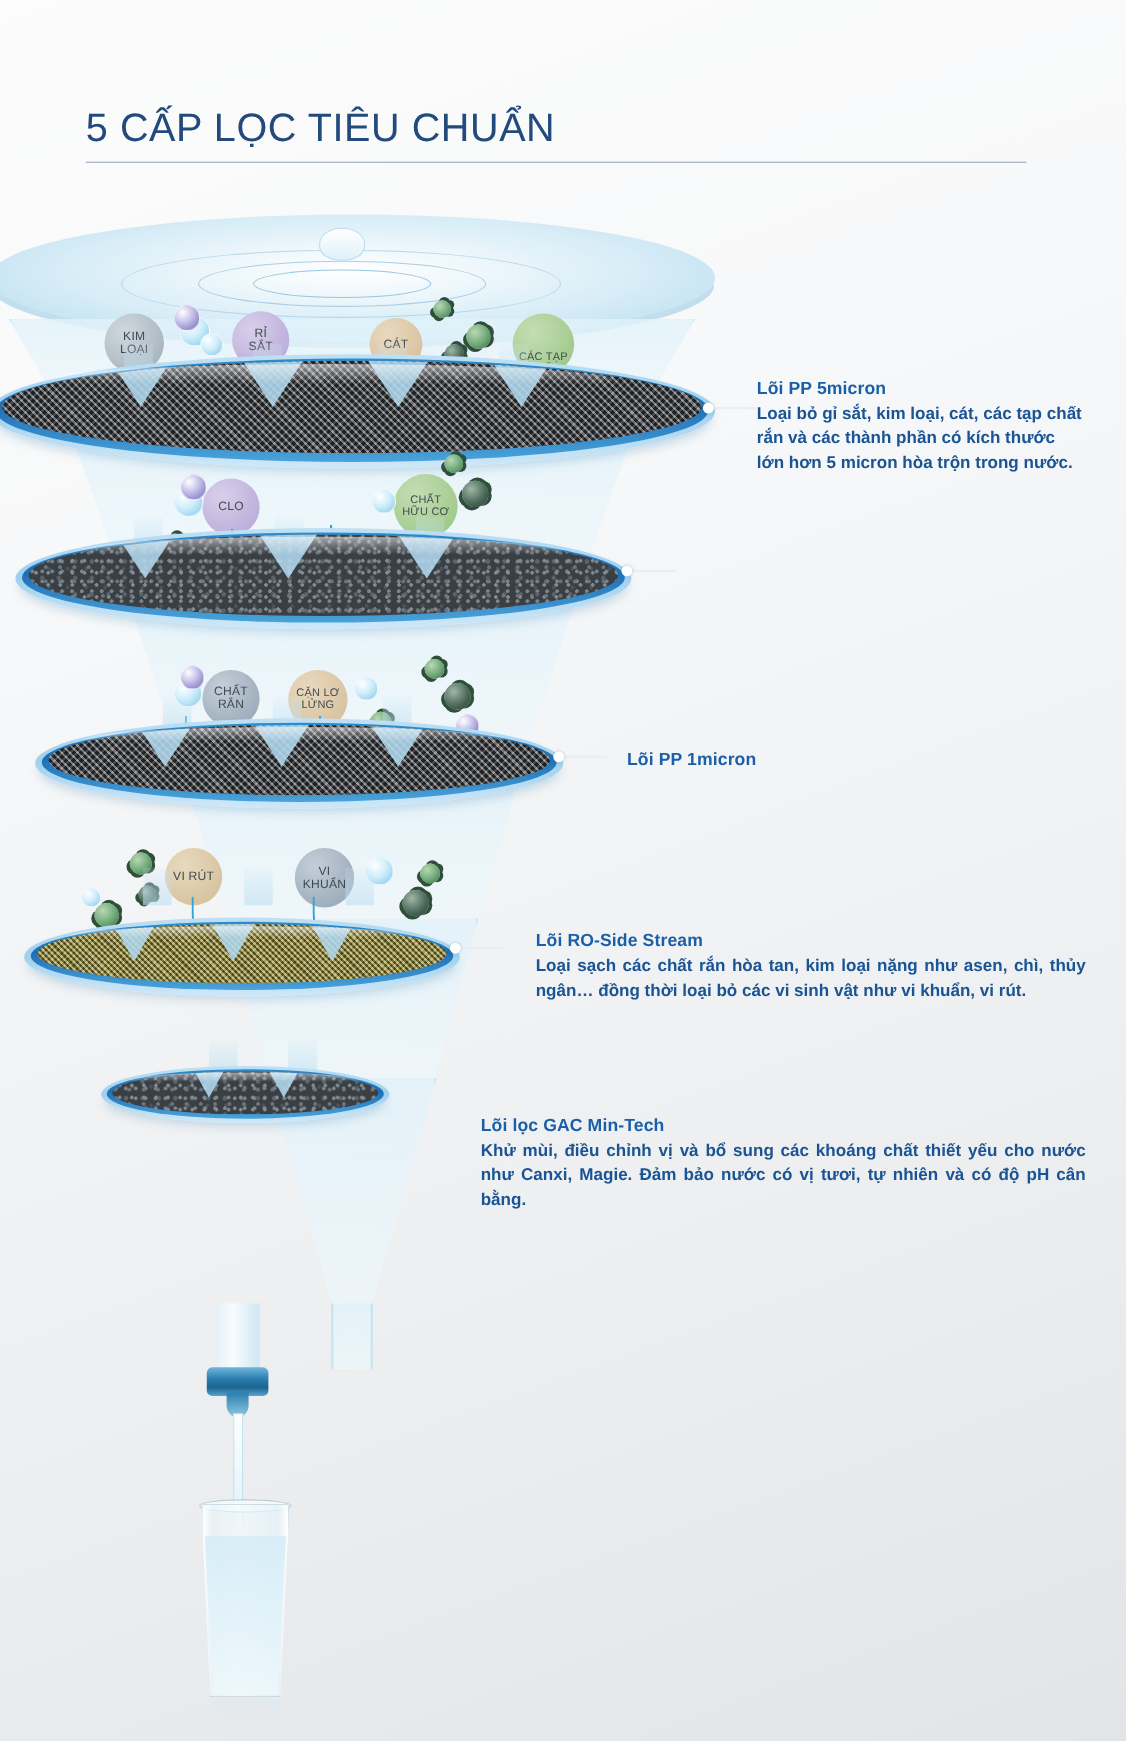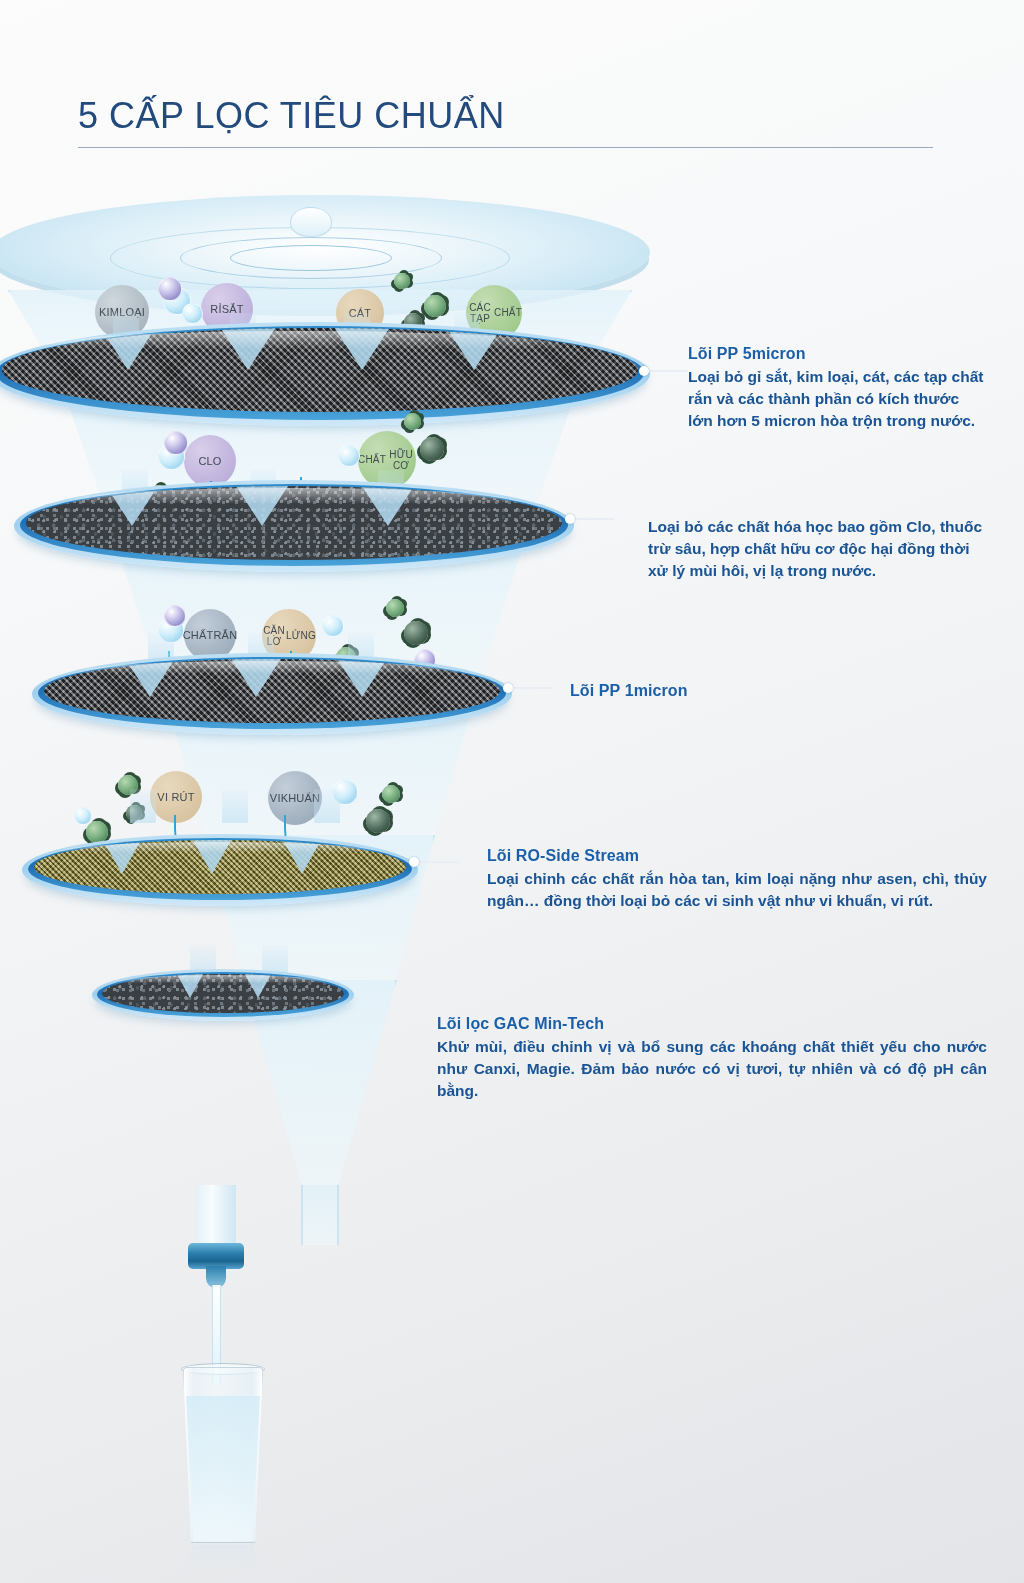--- a/index.html
+++ b/index.html
@@ -148,21 +148,21 @@
   .connector::after {
     content: ""; position: absolute; left: -5px; top: -4px;
     width: 10px; height: 10px; border-radius: 50%;
     background: #ffffff; box-shadow: 0 0 2px rgba(70,120,160,.5);
   }
 
   
   .blob {
     position: absolute;
     border-radius: 50%;
-    display: flex; 
+    display: flex; flex-direction: column;
     align-items: center; justify-content: center;
     font-size: 11px; line-height: 1.12;
     color: #404a52;
     text-align: center;
     letter-spacing: .2px;
   }
   .blob.small { font-size: 10px; }
   .blob-gray   { background: radial-gradient(circle at 34% 30%, #cfd8de, #9eabb5); }
   .blob-purple { background: radial-gradient(circle at 34% 30%, #d9cfea, #b3a4d6); }
   .blob-tan    { background: radial-gradient(circle at 34% 30%, #e8d9be, #d3bc96); }
@@ -298,21 +298,21 @@
   <div class="cone" style="left:243px; top:795px; width:154px; height:205px;
               clip-path: polygon(0 0, 100% 0, 62% 100%, 38% 100%);"></div>
   <div class="cone" style="left:301px; top:1000px; width:38px; height:60px;"></div>
 
   <div class="stage">
 
     <div class="blob blob-gray" style="left:95px; top:100px; width:54px; height:54px;">
       <span>KIM</span>
       <span>LOẠI</span>
     </div>
-    <div class="blob blob-purple" style="left:201px; top:98px; width:52px; height:52px;">
+    <div class="blob blob-purple" style="left:211px; top:98px; width:52px; height:52px;">
       <span>RỈ</span>
       <span>SẮT</span>
     </div>
     <div class="blob blob-tan" style="left:336px; top:104px; width:48px; height:48px;">
       <span>CÁT</span>
     </div>
     <div class="blob blob-green small" style="left:466px; top:100px; width:56px; height:56px;justify-content:flex-end;">
       <span>CÁC TẠP</span>
       <span>CHẤT</span>
     </div>
@@ -462,28 +462,27 @@
 <div id="glass"></div>
 <div id="glass-water"></div>
 <div id="glass-reflection"></div>
 
 <div class="desc-block" style="left:688px; top:345px; width:300px;">
   <div class="desc-head">Lõi PP 5micron</div>
   <div class="desc-body">Loại bỏ gỉ sắt, kim loại, cát, các tạp chất rắn và các thành phần có kích thước lớn hơn 5 micron hòa trộn trong nước.</div>
 </div>
 
 <div class="desc-block" style="left:648px; top:516px; width:335px;">
-  <div class="desc-body">Loại bỏ các chất hóa học bao gồm Clo, thuốc trừ sâu, hợp chất hữu cơ độc hại đồng thời xử lý mùi hôi, vị lạ trong nước.</div>
 </div>
 
 <div class="desc-block justify" style="left:570px; top:682px; width:330px;">
   <div class="desc-head">Lõi PP 1micron</div>
 </div>
 
 <div class="desc-block" style="left:487px; top:847px; width:500px;">
   <div class="desc-head">Lõi RO-Side Stream</div>
-  <div class="desc-body justify">Loại chỉnh các chất rắn hòa tan, kim loại nặng như asen, chì, thủy ngân… đồng thời loại bỏ các vi sinh vật như vi khuẩn, vi rút.</div>
+  <div class="desc-body justify">Loại sạch các chất rắn hòa tan, kim loại nặng như asen, chì, thủy ngân… đồng thời loại bỏ các vi sinh vật như vi khuẩn, vi rút.</div>
 </div>
 
 <div class="desc-block" style="left:437px; top:1015px; width:550px;">
   <div class="desc-head">Lõi lọc GAC Min-Tech</div>
   <div class="desc-body justify">Khử mùi, điều chỉnh vị và bổ sung các khoáng chất thiết yếu cho nước như Canxi, Magie. Đảm bảo nước có vị tươi, tự nhiên và có độ pH cân bằng.</div>
 </div>
 
 </body></html>

